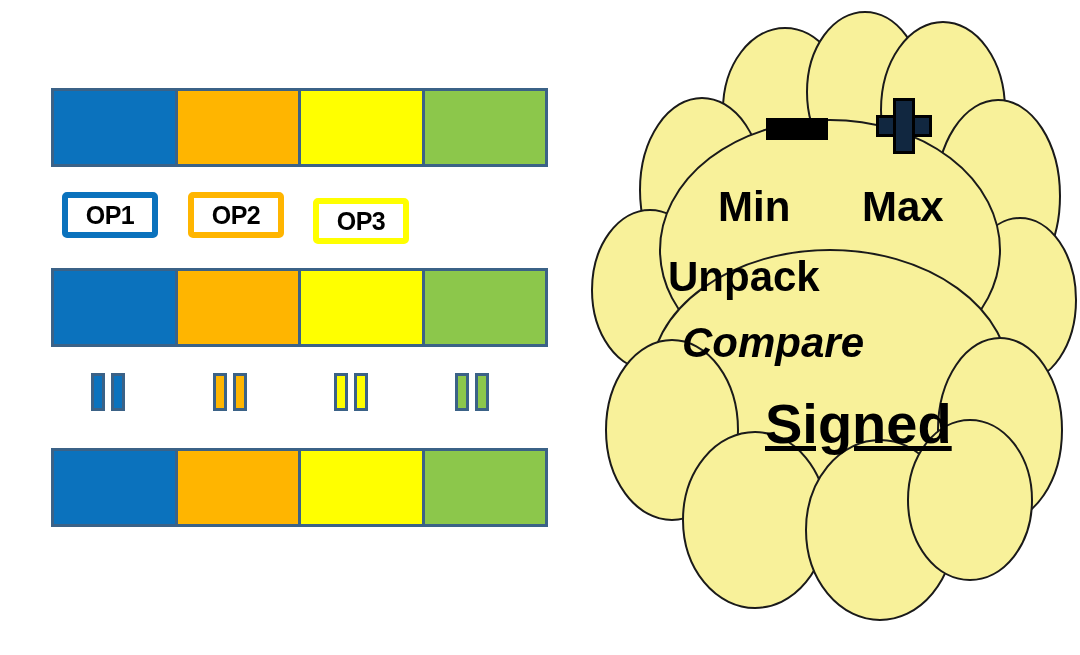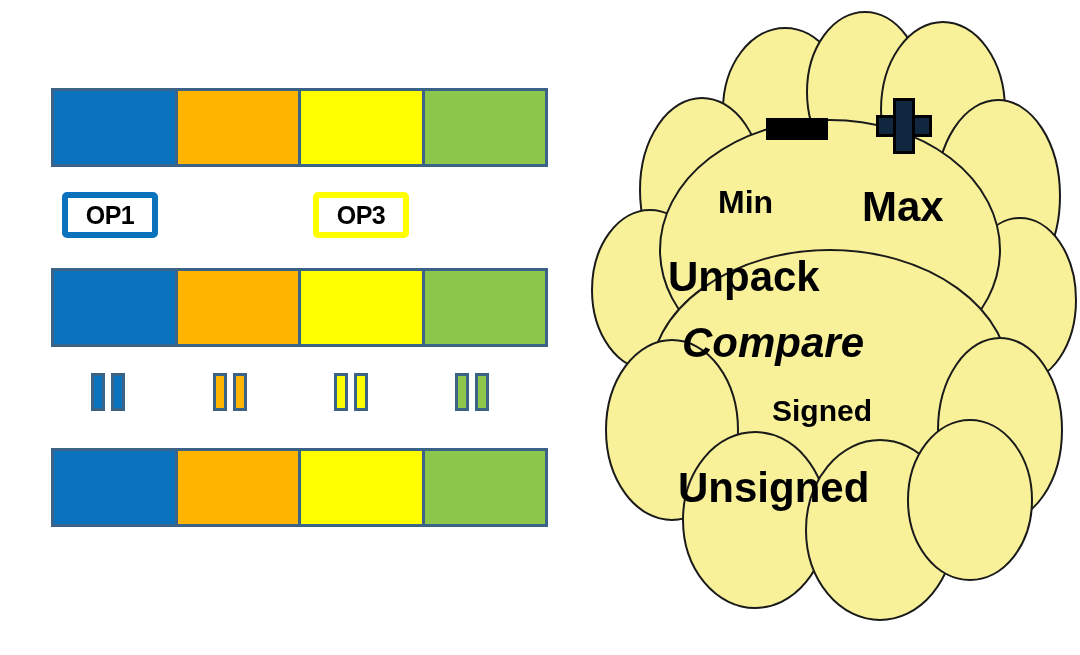--- a/index.html
+++ b/index.html
@@ -73,21 +73,21 @@
     display: flex;
     align-items: center;
     justify-content: center;
     font-weight: bold;
     font-size: 25px;
     color: #000000;
     letter-spacing: -0.5px;
   }
   #op-chip-1 { left: 11px;  }
   #op-chip-2 { left: 137px; }
-  #op-chip-3 { left: 262px; }
+  #op-chip-3 { left: 262px; margin-top: 6px; }
   #op-chip-4 { left: 381px; }
 
   
   #subbar-row {
     position: absolute;
     left: 0;
     top: 373px;
     width: 580px;
     height: 40px;
   }
@@ -161,44 +161,45 @@
     left: 17px; top: 0;   width: 22px; height: 56px;
   }
 
   .cloud-text {
     position: absolute;
     font-weight: bold;
     color: #000000;
     white-space: nowrap;
     line-height: 1;
   }
-  #cloud-word-min      { left: 138px; top: 186px; font-size: 32px; }
+  #cloud-word-min      { left: 138px; top: 186px; font-size: 42px; }
   #cloud-word-max      { left: 282px; top: 186px; font-size: 42px; }
   #cloud-word-unpack   { left: 88px;  top: 256px; font-size: 42px; }
   #cloud-word-abs      { left: 336px; top: 256px; font-size: 42px; }
   #cloud-word-compare  { left: 102px; top: 322px; font-size: 42px; font-style: italic; }
-  #cloud-word-signed   { left: 192px; top: 396px; font-size: 30px; }
+  #cloud-word-signed   { left: 185px; top: 396px; font-size: 56px; text-decoration: underline; }
   #cloud-word-unsigned { left: 98px;  top: 467px; font-size: 42px; }
 </style>
 </head>
 <body>
 
 <div id="stage">
 
   <div id="left-panel">
 
     <div class="vector-bar" id="vector-bar-top" style="border-color: rgb(59, 98, 135); background: rgb(59, 98, 135);">
       <div class="lane" style="background: rgb(11, 114, 189); border-right-color: rgb(59, 98, 135);"></div>
       <div class="lane" style="background: rgb(255, 181, 0); border-right-color: rgb(59, 98, 135);"></div>
       <div class="lane" style="background: rgb(255, 255, 0); border-right-color: rgb(59, 98, 135);"></div>
       <div class="lane" style="background: rgb(140, 199, 75); border-right-color: rgb(59, 98, 135);"></div>
     </div>
 
     <div id="op-label-row">
       <div class="op-chip" id="op-chip-1" style="border-color: rgb(11, 114, 189);">OP1</div>
+      <div class="op-chip" id="op-chip-2" style="border-color: rgb(255, 181, 0);">OP2</div>
       <div class="op-chip" id="op-chip-3" style="border-color: rgb(255, 255, 0);">OP3</div>
     </div>
 
     <div class="vector-bar" id="vector-bar-mid" style="border-color: rgb(59, 98, 135); background: rgb(59, 98, 135);">
       <div class="lane" style="background: rgb(11, 114, 189); border-right-color: rgb(59, 98, 135);"></div>
       <div class="lane" style="background: rgb(255, 181, 0); border-right-color: rgb(59, 98, 135);"></div>
       <div class="lane" style="background: rgb(255, 255, 0); border-right-color: rgb(59, 98, 135);"></div>
       <div class="lane" style="background: rgb(140, 199, 75); border-right-color: rgb(59, 98, 135);"></div>
     </div>
 
@@ -262,18 +263,17 @@
       <div class="cloud-sign" id="plus-sign">
         <span class="pbar h" style="background: rgb(17, 39, 64);"></span>
         <span class="pbar v" style="background: rgb(17, 39, 64);"></span>
       </div>
 
       <div class="cloud-text" id="cloud-word-min">Min</div>
       <div class="cloud-text" id="cloud-word-unpack">Unpack</div>
       <div class="cloud-text" id="cloud-word-max">Max</div>
       <div class="cloud-text" id="cloud-word-compare">Compare</div>
       <div class="cloud-text" id="cloud-word-signed">Signed</div>
-      <div class="cloud-text" id="cloud-word-unsigned">Unsigned</div>
 
     </div>
   </div>
 
 </div>
 
 </body></html>

